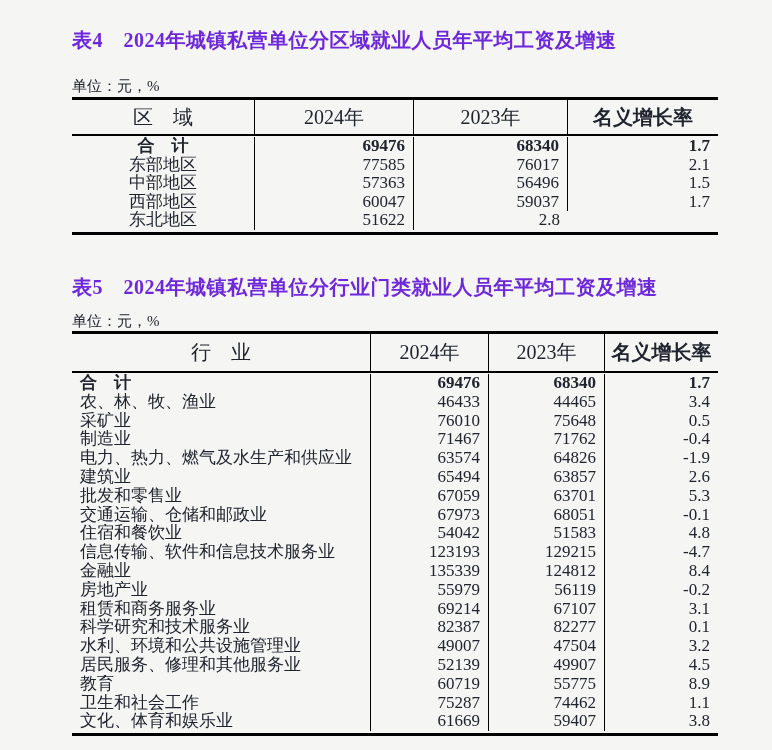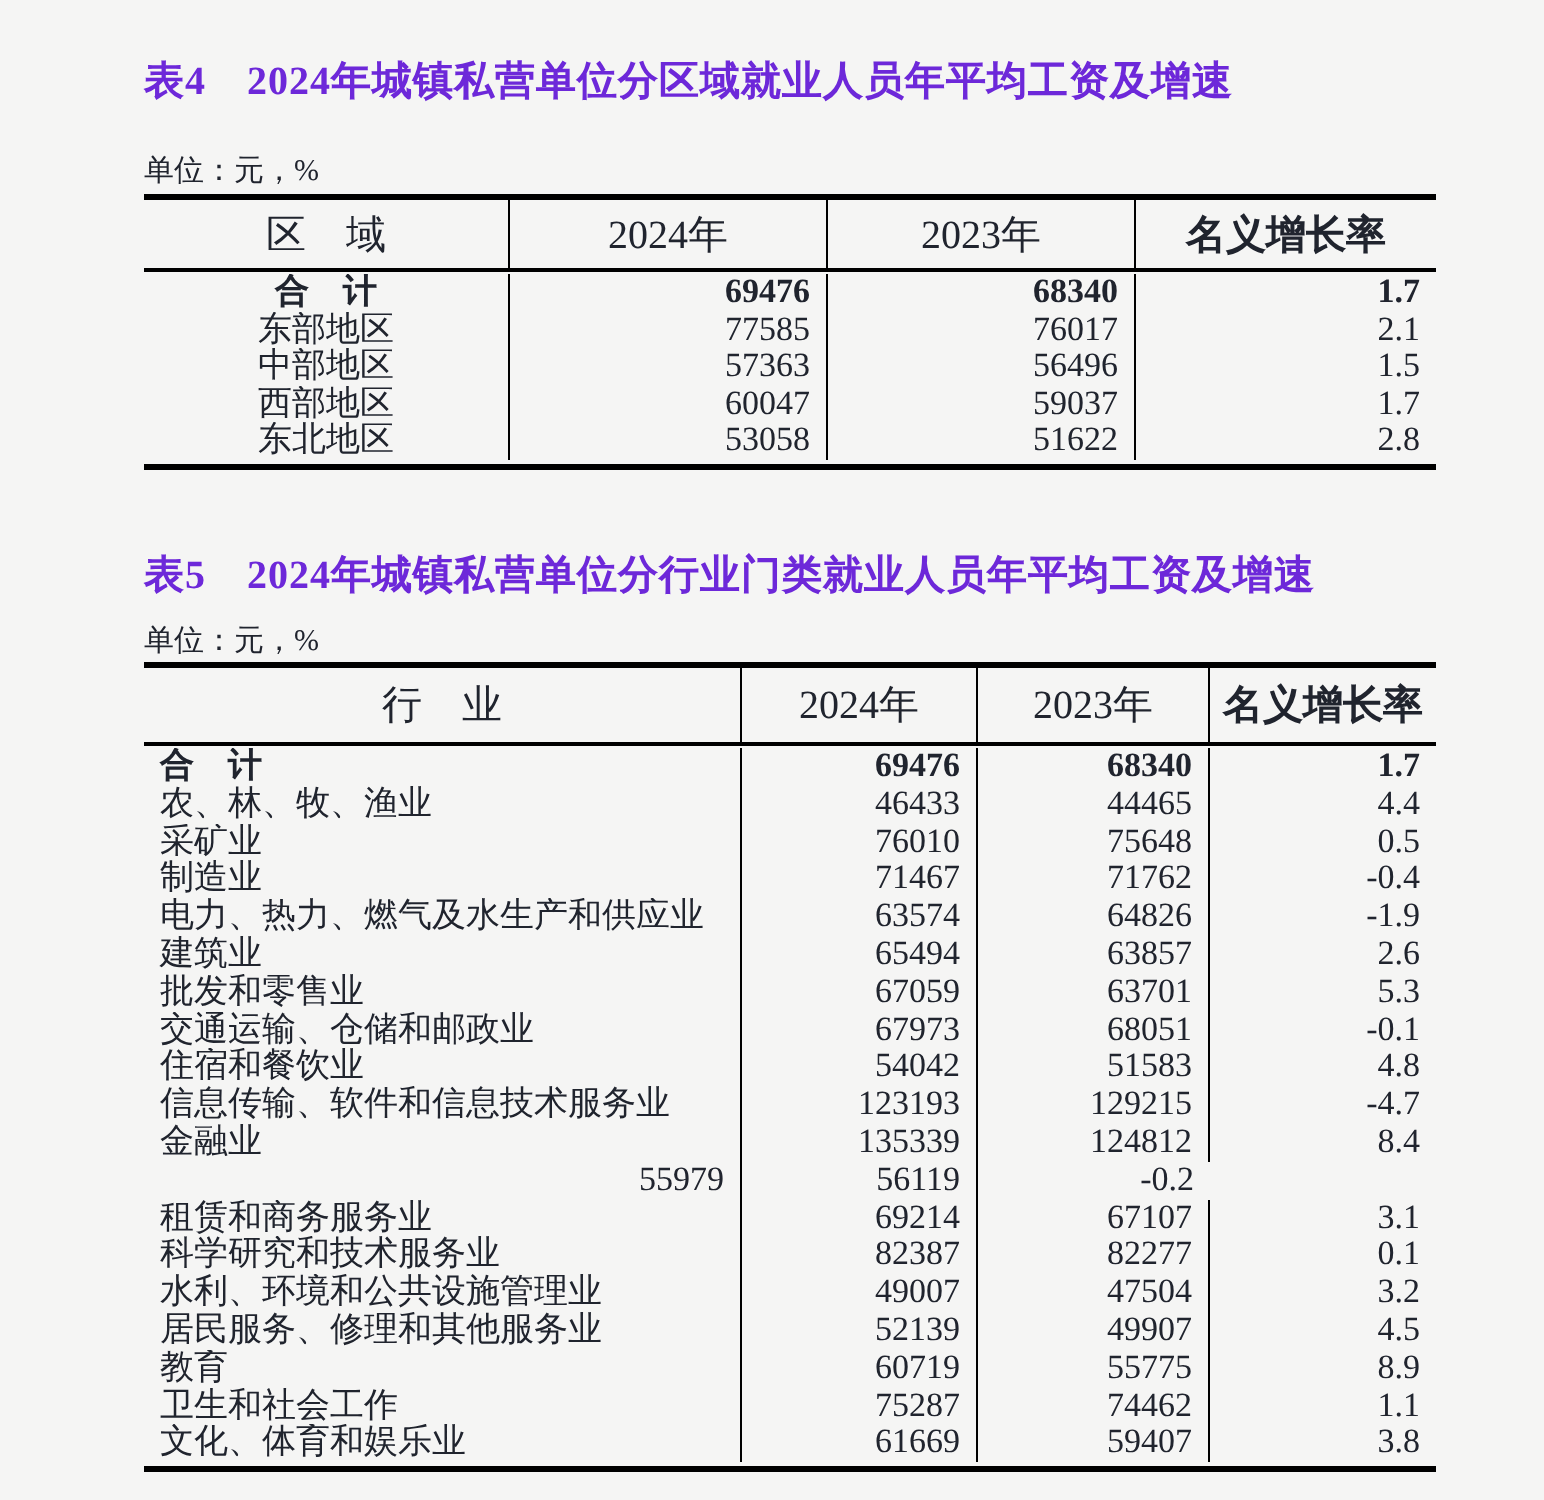--- a/index.html
+++ b/index.html
@@ -107,21 +107,20 @@
           <div class="cell num-cell">1.5</div>
         </div>
         <div class="row grid">
           <div class="cell label-cell">西部地区</div>
           <div class="cell num-cell">60047</div>
           <div class="cell num-cell">59037</div>
           <div class="cell num-cell">1.7</div>
         </div>
         <div class="row grid">
           <div class="cell label-cell">东北地区</div>
-          <div class="cell num-cell">53058</div>
           <div class="cell num-cell">51622</div>
           <div class="cell num-cell">2.8</div>
         </div>
       </div>
   </div>
 
   <h2 class="tbl-title t5-title">表5　2024年城镇私营单位分行业门类就业人员年平均工资及增速</h2>
   <div class="unit-note t5-unit">单位：元，%</div>
 
   <div class="stat-table t5-table">
@@ -135,21 +134,21 @@
         <div class="row grid bold">
           <div class="cell label-cell">合　计</div>
           <div class="cell num-cell">69476</div>
           <div class="cell num-cell">68340</div>
           <div class="cell num-cell">1.7</div>
         </div>
         <div class="row grid">
           <div class="cell label-cell">农、林、牧、渔业</div>
           <div class="cell num-cell">46433</div>
           <div class="cell num-cell">44465</div>
-          <div class="cell num-cell">4.4</div>
+          <div class="cell num-cell">3.4</div>
         </div>
         <div class="row grid">
           <div class="cell label-cell">采矿业</div>
           <div class="cell num-cell">76010</div>
           <div class="cell num-cell">75648</div>
           <div class="cell num-cell">0.5</div>
         </div>
         <div class="row grid">
           <div class="cell label-cell">制造业</div>
           <div class="cell num-cell">71467</div>
@@ -192,20 +191,21 @@
           <div class="cell num-cell">129215</div>
           <div class="cell num-cell">-4.7</div>
         </div>
         <div class="row grid">
           <div class="cell label-cell">金融业</div>
           <div class="cell num-cell">135339</div>
           <div class="cell num-cell">124812</div>
           <div class="cell num-cell">8.4</div>
         </div>
         <div class="row grid">
+          <div class="cell label-cell">房地产业</div>
           <div class="cell num-cell">55979</div>
           <div class="cell num-cell">56119</div>
           <div class="cell num-cell">-0.2</div>
         </div>
         <div class="row grid">
           <div class="cell label-cell">租赁和商务服务业</div>
           <div class="cell num-cell">69214</div>
           <div class="cell num-cell">67107</div>
           <div class="cell num-cell">3.1</div>
         </div>

